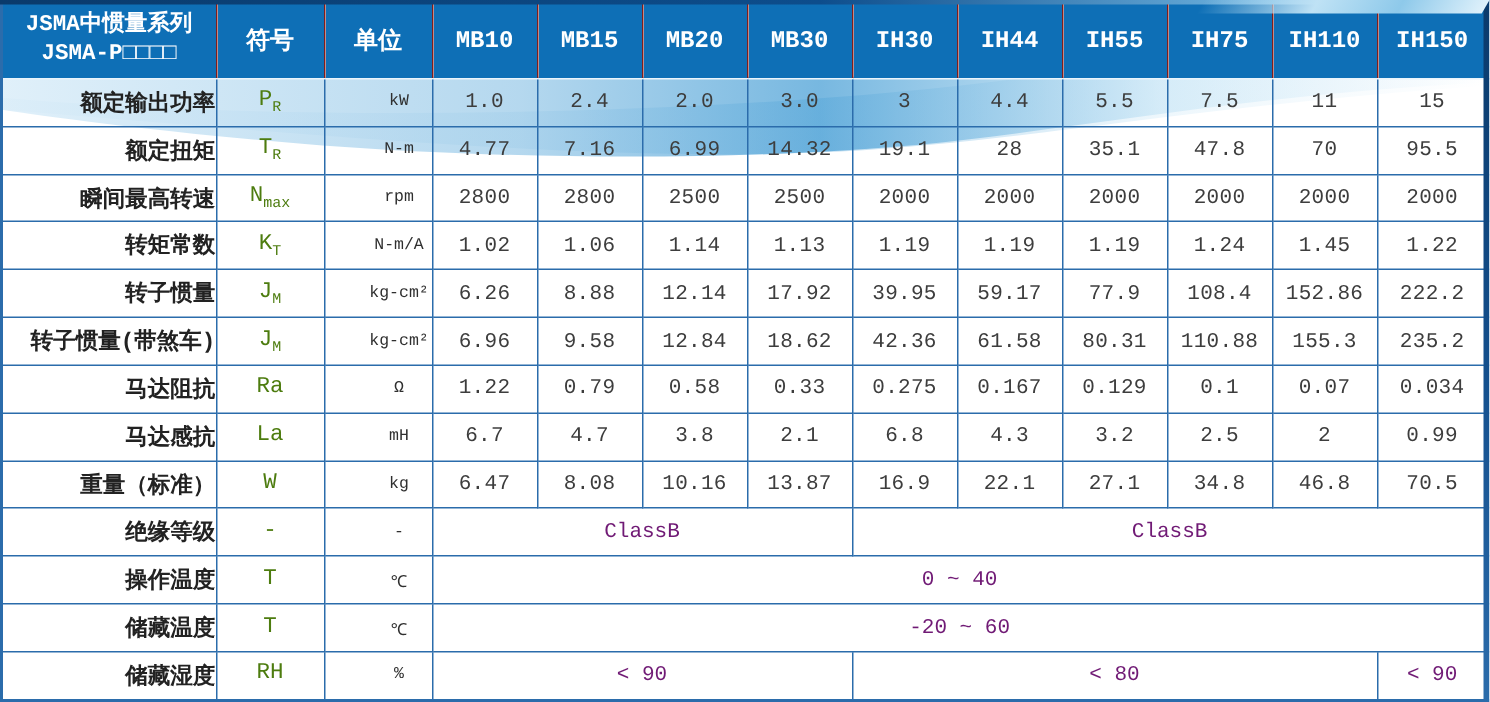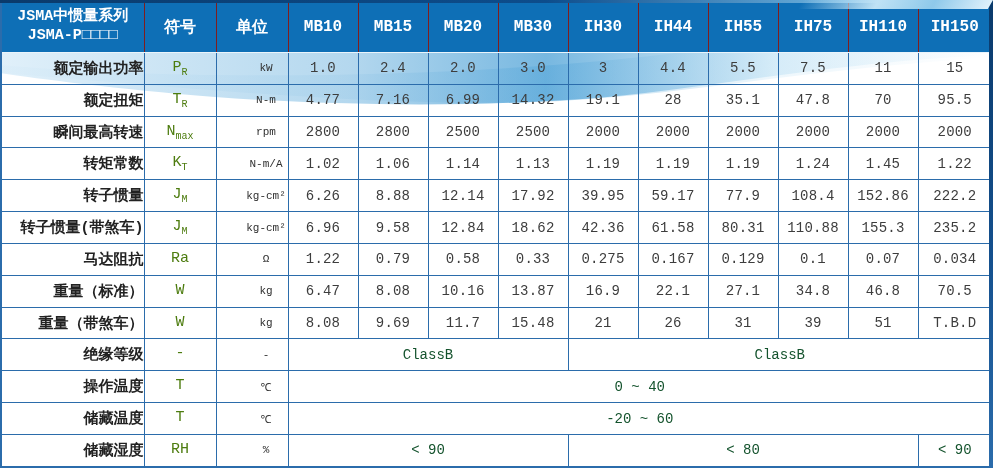--- a/index.html
+++ b/index.html
@@ -36,21 +36,21 @@
   thead th:first-child{border-left:none;}
   thead th.title-cell{font-size:15px;line-height:1.25;}
   tbody td{
     border:1px solid #2b6cab;font-size:14px;color:#3d3d3d;height:24px;
   }
   td.row-label{font-weight:bold;color:#222;font-size:15px;text-align:right;}
   td.sym{font-size:15px;color:#4d7c0f;}
   td.sym sub{font-size:10px;}
   td.unit{font-size:11px;color:#2f2f2f;padding-left:28px;}
   td.val{letter-spacing:.2px;}
-  td.merged{font-size:14px;color:#14532d;}
+  td.merged{font-size:14px;color:#701a75;}
 </style>
 </head>
 <body>
 
 <div class="stage">
   <div class="top-bar"></div>
   <div class="right-bar"></div>
   <div class="corner-streak"></div>
 
   <div class="wave-overlay">
@@ -205,50 +205,50 @@
           <td class="val">0.58</td>
           <td class="val">0.33</td>
           <td class="val">0.275</td>
           <td class="val">0.167</td>
           <td class="val">0.129</td>
           <td class="val">0.1</td>
           <td class="val">0.07</td>
           <td class="val">0.034</td>
         </tr>
         <tr>
+          <td class="row-label">马达感抗</td>
+          <td class="sym"><span>La</span><sub></sub></td>
+          <td class="unit">mH</td>
+          <td class="val">6.7</td>
+          <td class="val">4.7</td>
+          <td class="val">3.8</td>
+          <td class="val">2.1</td>
+          <td class="val">6.8</td>
+          <td class="val">4.3</td>
+          <td class="val">3.2</td>
+          <td class="val">2.5</td>
+          <td class="val">2</td>
+          <td class="val">0.99</td>
+        </tr>
+        <tr>
           <td class="row-label">重量（标准）</td>
           <td class="sym"><span>W</span><sub></sub></td>
           <td class="unit">kg</td>
           <td class="val">6.47</td>
           <td class="val">8.08</td>
           <td class="val">10.16</td>
           <td class="val">13.87</td>
           <td class="val">16.9</td>
           <td class="val">22.1</td>
           <td class="val">27.1</td>
           <td class="val">34.8</td>
           <td class="val">46.8</td>
           <td class="val">70.5</td>
         </tr>
         <tr>
-          <td class="row-label">重量（带煞车）</td>
-          <td class="sym"><span>W</span><sub></sub></td>
-          <td class="unit">kg</td>
-          <td class="val">8.08</td>
-          <td class="val">9.69</td>
-          <td class="val">11.7</td>
-          <td class="val">15.48</td>
-          <td class="val">21</td>
-          <td class="val">26</td>
-          <td class="val">31</td>
-          <td class="val">39</td>
-          <td class="val">51</td>
-          <td class="val">T.B.D</td>
-        </tr>
-        <tr>
           <td class="row-label">绝缘等级</td>
           <td class="sym"><span>-</span><sub></sub></td>
           <td class="unit">-</td>
           <td class="merged" colspan="4">ClassB</td>
           <td class="merged" colspan="6">ClassB</td>
         </tr>
         <tr>
           <td class="row-label">操作温度</td>
           <td class="sym"><span>T</span><sub></sub></td>
           <td class="unit">℃</td>

